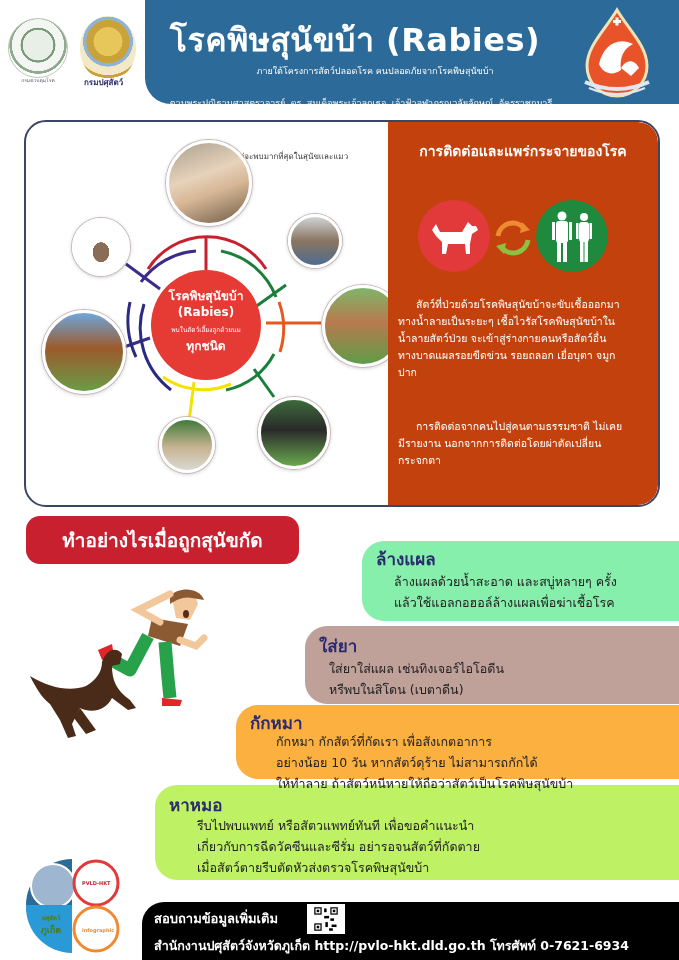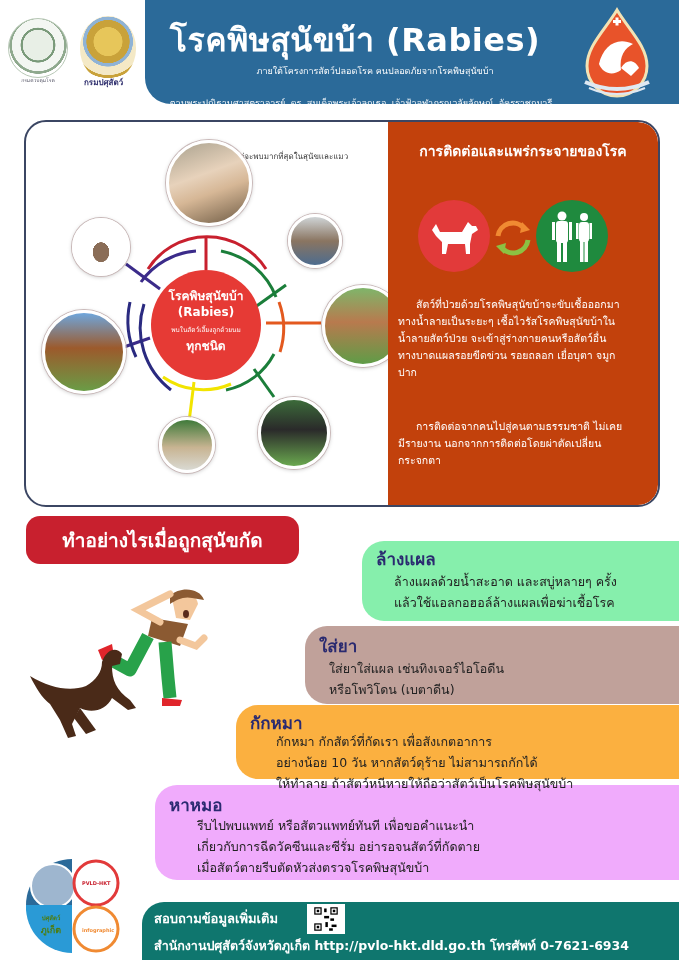--- a/index.html
+++ b/index.html
@@ -44,25 +44,25 @@
   
   .bite-title { position: absolute; left: 26px; top: 516px; width: 273px; height: 48px; background: #c8202e; border-radius: 14px; color: #fff; font-size: 19px; font-weight: bold; text-align: center; line-height: 48px; }
   .illus { position: absolute; left: 20px; top: 580px; width: 260px; height: 180px; }
 
   .step { position: absolute; right: 0; border-top-left-radius: 22px; border-bottom-left-radius: 22px; }
   .step-title { position: absolute; left: 14px; top: 4px; font-size: 17px; font-weight: bold; color: #2a2a70; }
   .step-body { position: absolute; font-size: 12.5px; color: #222; line-height: 21px; }
   .s-wash { left: 362px; top: 541px; height: 80px; background: #86efac; z-index: 4; }
   .s-med { left: 305px; top: 626px; height: 78px; background: #c0a19a; z-index: 3; }
   .s-quar { left: 236px; top: 705px; height: 74px; background: #fbb040; z-index: 2; }
-  .s-doc { left: 155px; top: 785px; height: 95px; background: #f0abfc; z-index: 1; border-top-left-radius: 22px; border-bottom-left-radius: 22px; }
+  .s-doc { left: 155px; top: 785px; height: 95px; background: #bef264; z-index: 1; border-top-left-radius: 22px; border-bottom-left-radius: 22px; }
 
   
   .foot-logos { position: absolute; left: 22px; top: 855px; width: 100px; height: 100px; }
-  .foot-banner { position: absolute; left: 142px; top: 902px; width: 537px; height: 58px; background: #0f766e; border-top-left-radius: 22px; color: #fff; }
+  .foot-banner { position: absolute; left: 142px; top: 902px; width: 537px; height: 58px; background: #000000; border-top-left-radius: 22px; color: #fff; }
   .foot-l1 { position: absolute; left: 12px; top: 6px; font-size: 13px; font-weight: bold; }
   .foot-l2 { position: absolute; left: 12px; top: 34px; font-size: 12.5px; font-weight: bold; white-space: nowrap; }
   .qr { position: absolute; left: 165px; top: 2px; width: 38px; height: 30px; background: #fff; padding: 2px; }
 </style>
 </head>
 <body>
 
 <div class="header-logos">
   <div class="logo logo-left"></div>
   <div class="logo-left-text">กรมควบคุมโรค</div>
@@ -177,21 +177,21 @@
   <div class="step-title">ล้างแผล</div>
   <div class="step-body" style="left:32px;top:30px;">
     <div>ล้างแผลด้วยน้ำสะอาด และสบู่หลายๆ ครั้ง</div>
     <div>แล้วใช้แอลกอฮอล์ล้างแผลเพื่อฆ่าเชื้อโรค</div>
   </div>
 </div>
 <div class="step s-med">
   <div class="step-title" style="top:6px;">ใส่ยา</div>
   <div class="step-body" style="left:24px;top:32px;">
     <div>ใส่ยาใส่แผล เช่นทิงเจอร์ไอโอดีน</div>
-    <div>หรือโพวิโดน (เบตาดีน)</div>
+    <div>หรืพบในสิโดน (เบตาดีน)</div>
   </div>
 </div>
 <div class="step s-quar">
   <div class="step-title" style="top:4px;">กักหมา</div>
   <div class="step-body" style="left:40px;top:26px;">
     <div>กักหมา กักสัตว์ที่กัดเรา เพื่อสังเกตอาการ</div>
     <div>อย่างน้อย 10 วัน หากสัตว์ดุร้าย ไม่สามารถกักได้</div>
     <div>ให้ทำลาย ถ้าสัตว์หนีหายให้ถือว่าสัตว์เป็นโรคพิษสุนัขบ้า</div>
   </div>
 </div>

